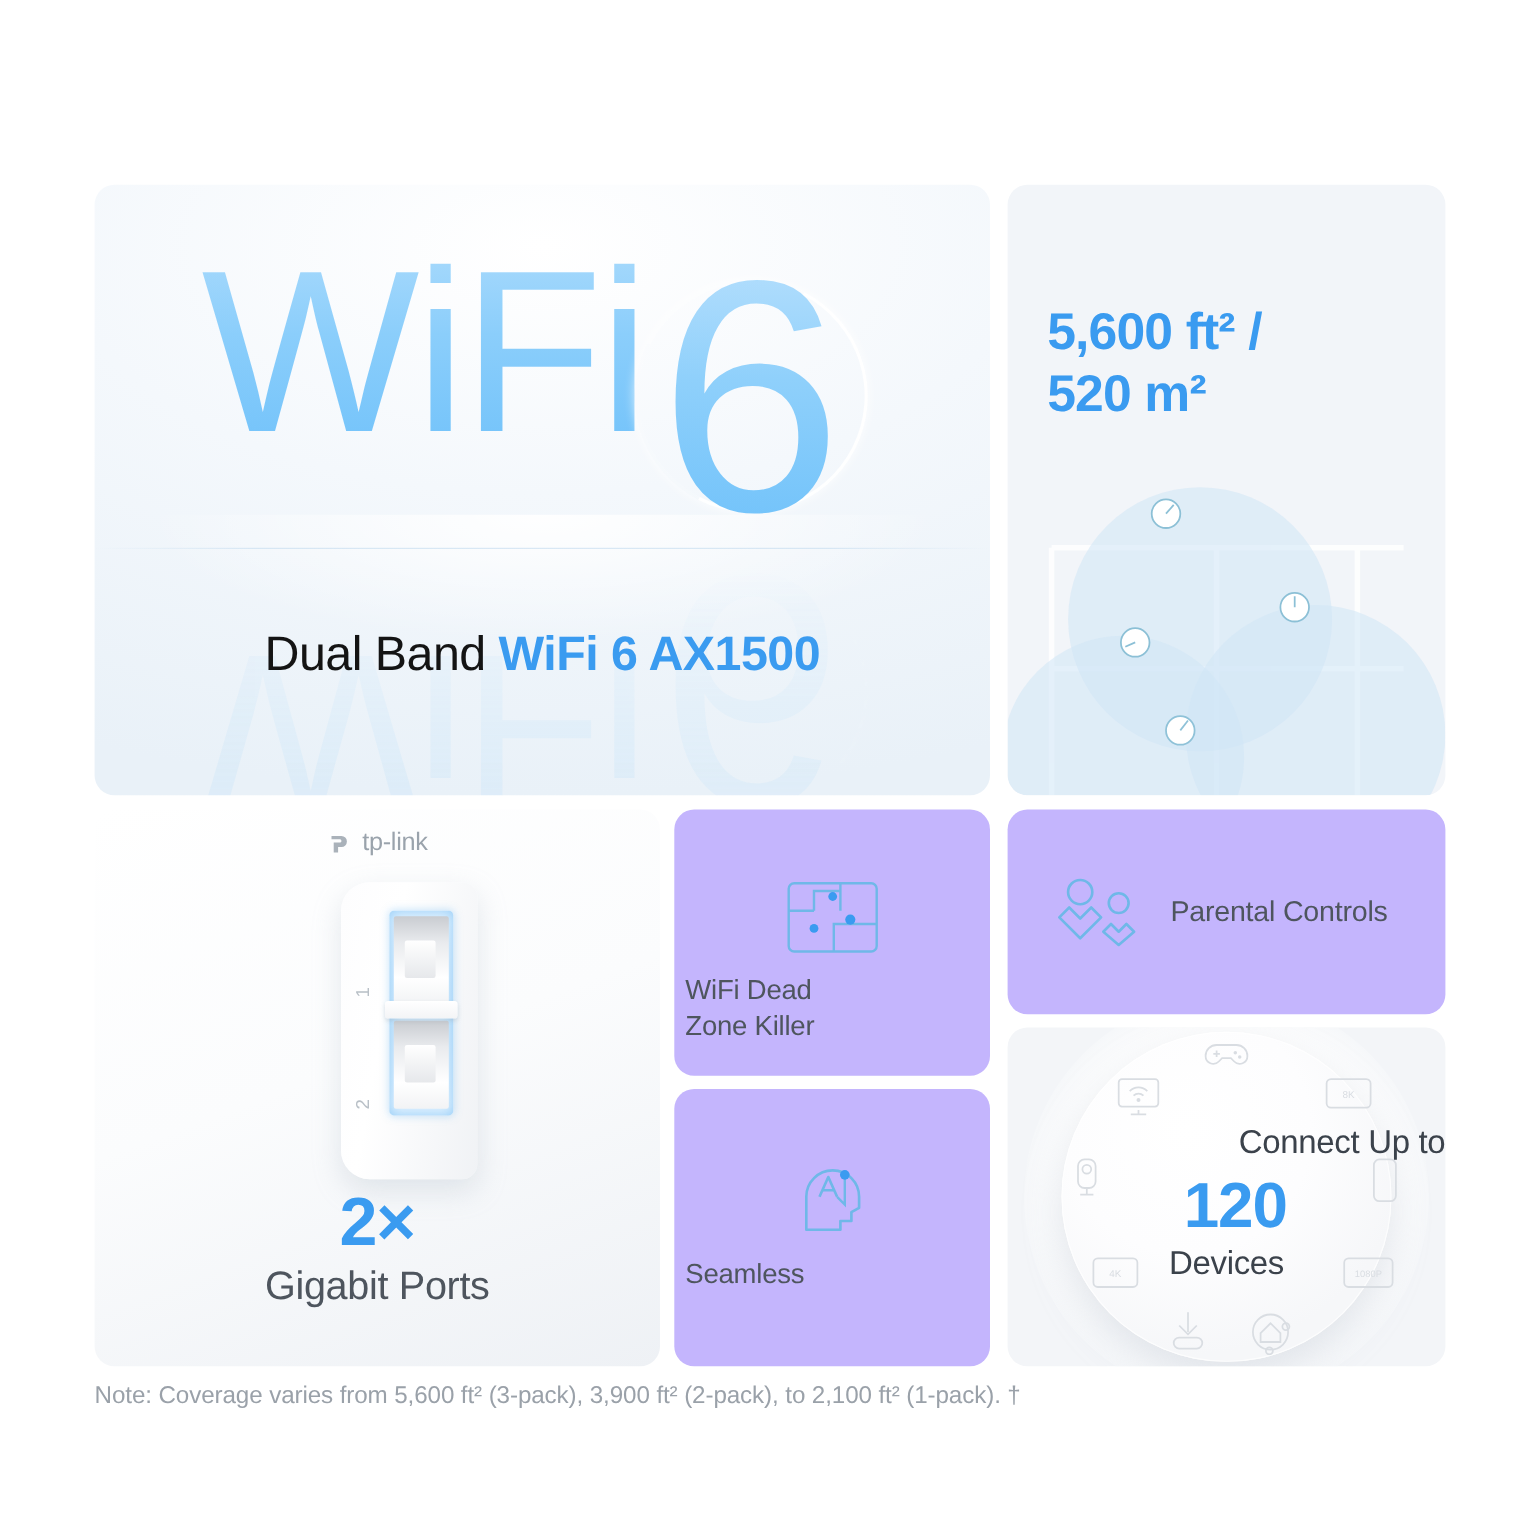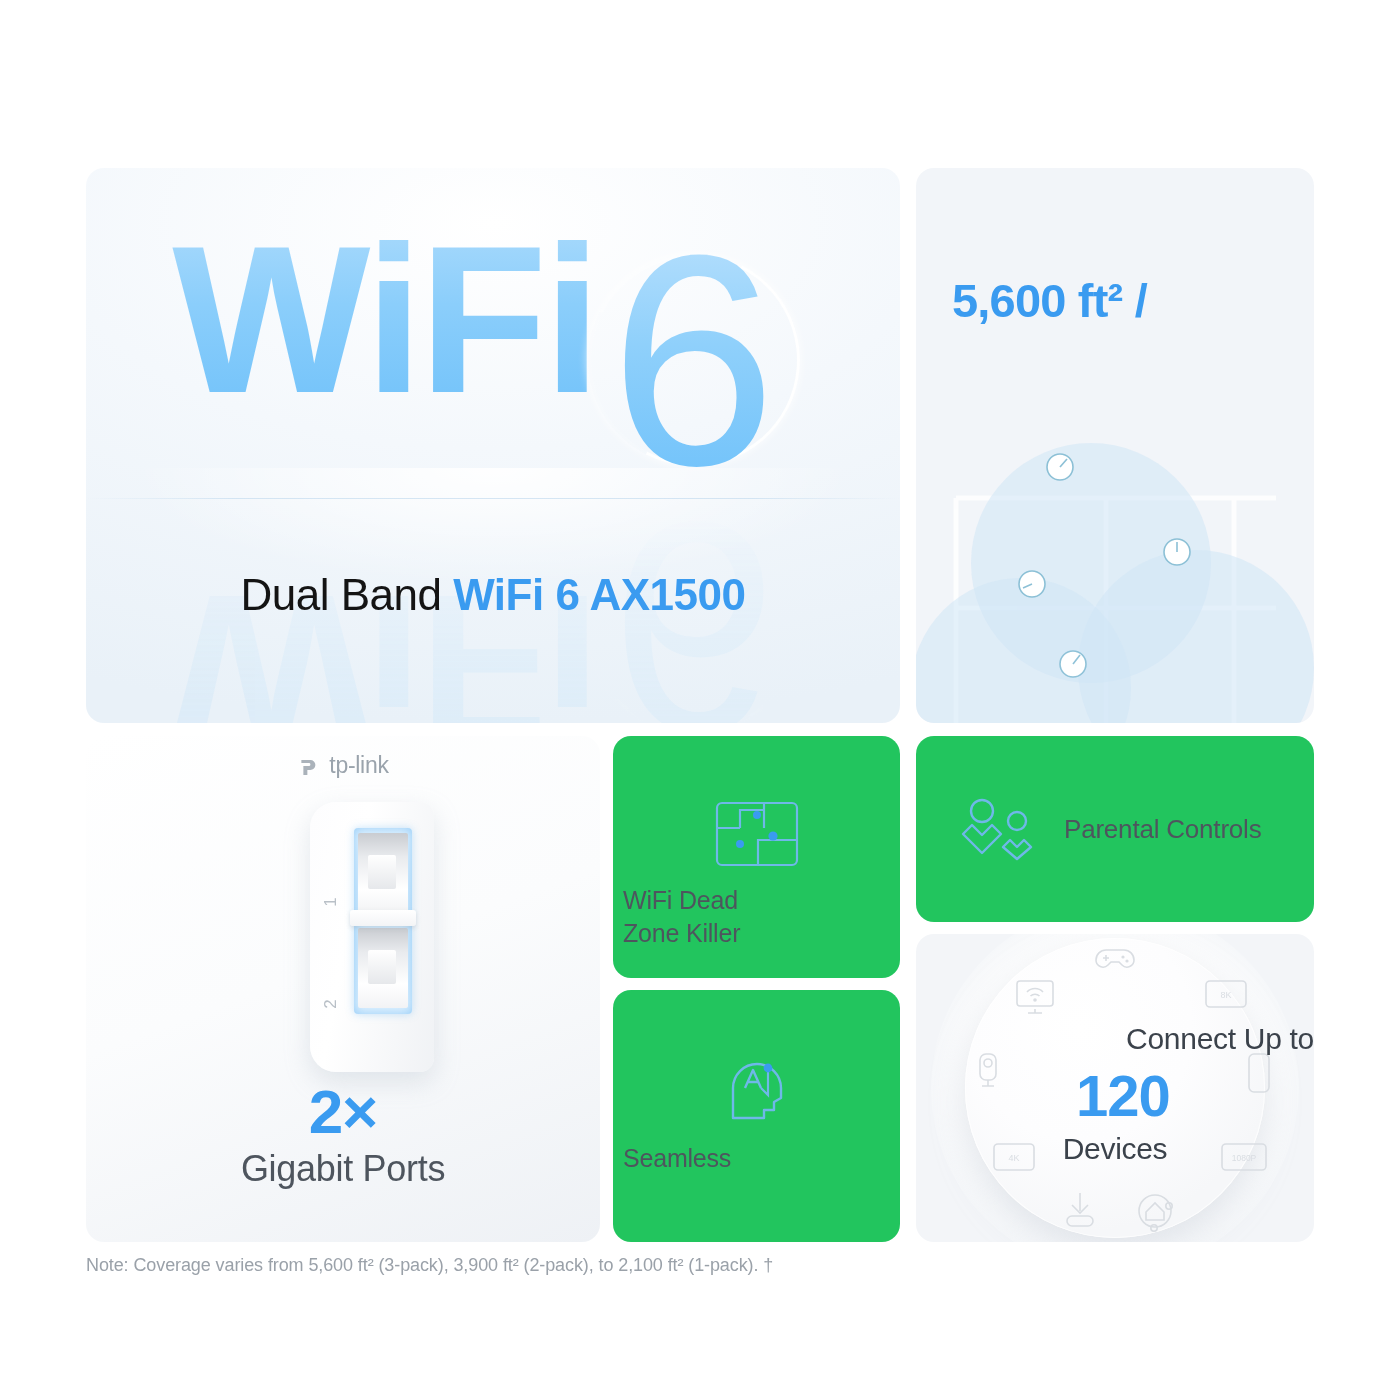--- a/index.html
+++ b/index.html
@@ -17,21 +17,21 @@
     width: 1400px;
     height: 1400px;
     background: #ffffff;
   }
 
   
   .card {
     position: absolute;
     border-radius: 18px;
     overflow: hidden;
-    background: #22c55e;
+    background: #c4b5fd;
   }
 
   
   #hero {
     left: 86px; top: 168px; width: 814px; height: 555px;
     background:
       radial-gradient(120% 90% at 50% 10%, #ffffff 0%, #f4f8fc 45%, #e9f1f8 100%);
   }
   #hero .floor {
     position: absolute;
@@ -49,21 +49,21 @@
   .wordmark {
     position: absolute;
     left: 0; right: 0; top: 52px;
     display: flex;
     align-items: flex-start;
     justify-content: center;
     gap: 0px;
   }
   .wm-text {
     font-family: "Liberation Sans", "DejaVu Sans", sans-serif;
-    font-weight: 700;
+    font-weight: 400;
     font-size: 210px;
     line-height: 0.95;
     letter-spacing: -4px;
     background: linear-gradient(180deg, #a9dafc 0%, #8bcefb 42%, #71c2fa 100%);
     -webkit-background-clip: text;
     background-clip: text;
     color: transparent;
     -webkit-text-fill-color: transparent;
   }
   .wm-six-wrap { position: relative; width: 210px; height: 270px; margin-left: 6px; }
@@ -245,21 +245,21 @@
   #devices .dev-bot {
     position: absolute; left: 0; right: 0; top: 198px; text-align: center;
     font-size: 30px; color: #3b424b; letter-spacing: -.3px;
   }
   #devices .orb { position: absolute; color: #d8dce1; }
 
   
   #footnote {
     position: absolute;
     left: 86px; top: 1255px; width: 1230px;
-    font-size: 18px; color: #9aa1a9; letter-spacing: -.1px;
+    font-size: 22px; color: #9aa1a9; letter-spacing: -.1px;
   }
 
   .ghost { stroke: #d9dde2; fill: none; stroke-width: 1.6; }
 </style>
 </head>
 <body>
 
 <div id="root">
 
   <div class="card" id="hero">
@@ -329,20 +329,21 @@
       <circle cx="16" cy="16" r="13" fill="#ffffff" stroke="#8cc0d6" stroke-width="1.6"></circle>
       <path d="M16 16 L16 6" stroke="#8cc0d6" stroke-width="1.6" fill="none"></path>
     </svg>
     <svg style="position:absolute;left:100px;top:400px;width:32px;height:32px" viewBox="0 0 32 32">
       <circle cx="16" cy="16" r="13" fill="#ffffff" stroke="#8cc0d6" stroke-width="1.6"></circle>
       <path d="M16 16 L7 20" stroke="#8cc0d6" stroke-width="1.6" fill="none"></path>
     </svg>
 
     <div class="cov-big">
       <div>5,600 ft² /</div>
+      <div>520 m²</div>
     </div>
   </div>
 
   <div class="card" id="ports">
     <div class="device">
       <div class="tplink">
         <svg width="26" height="26" viewBox="0 0 26 26">
           <path d="M4 7 h9 a5 5 0 0 1 0 10 h-3 v5 h-4 v-9 h6 a1.6 1.6 0 0 0 0-3 H4z" fill="#aab2ba"></path>
         </svg>
         <span>tp-link</span>

